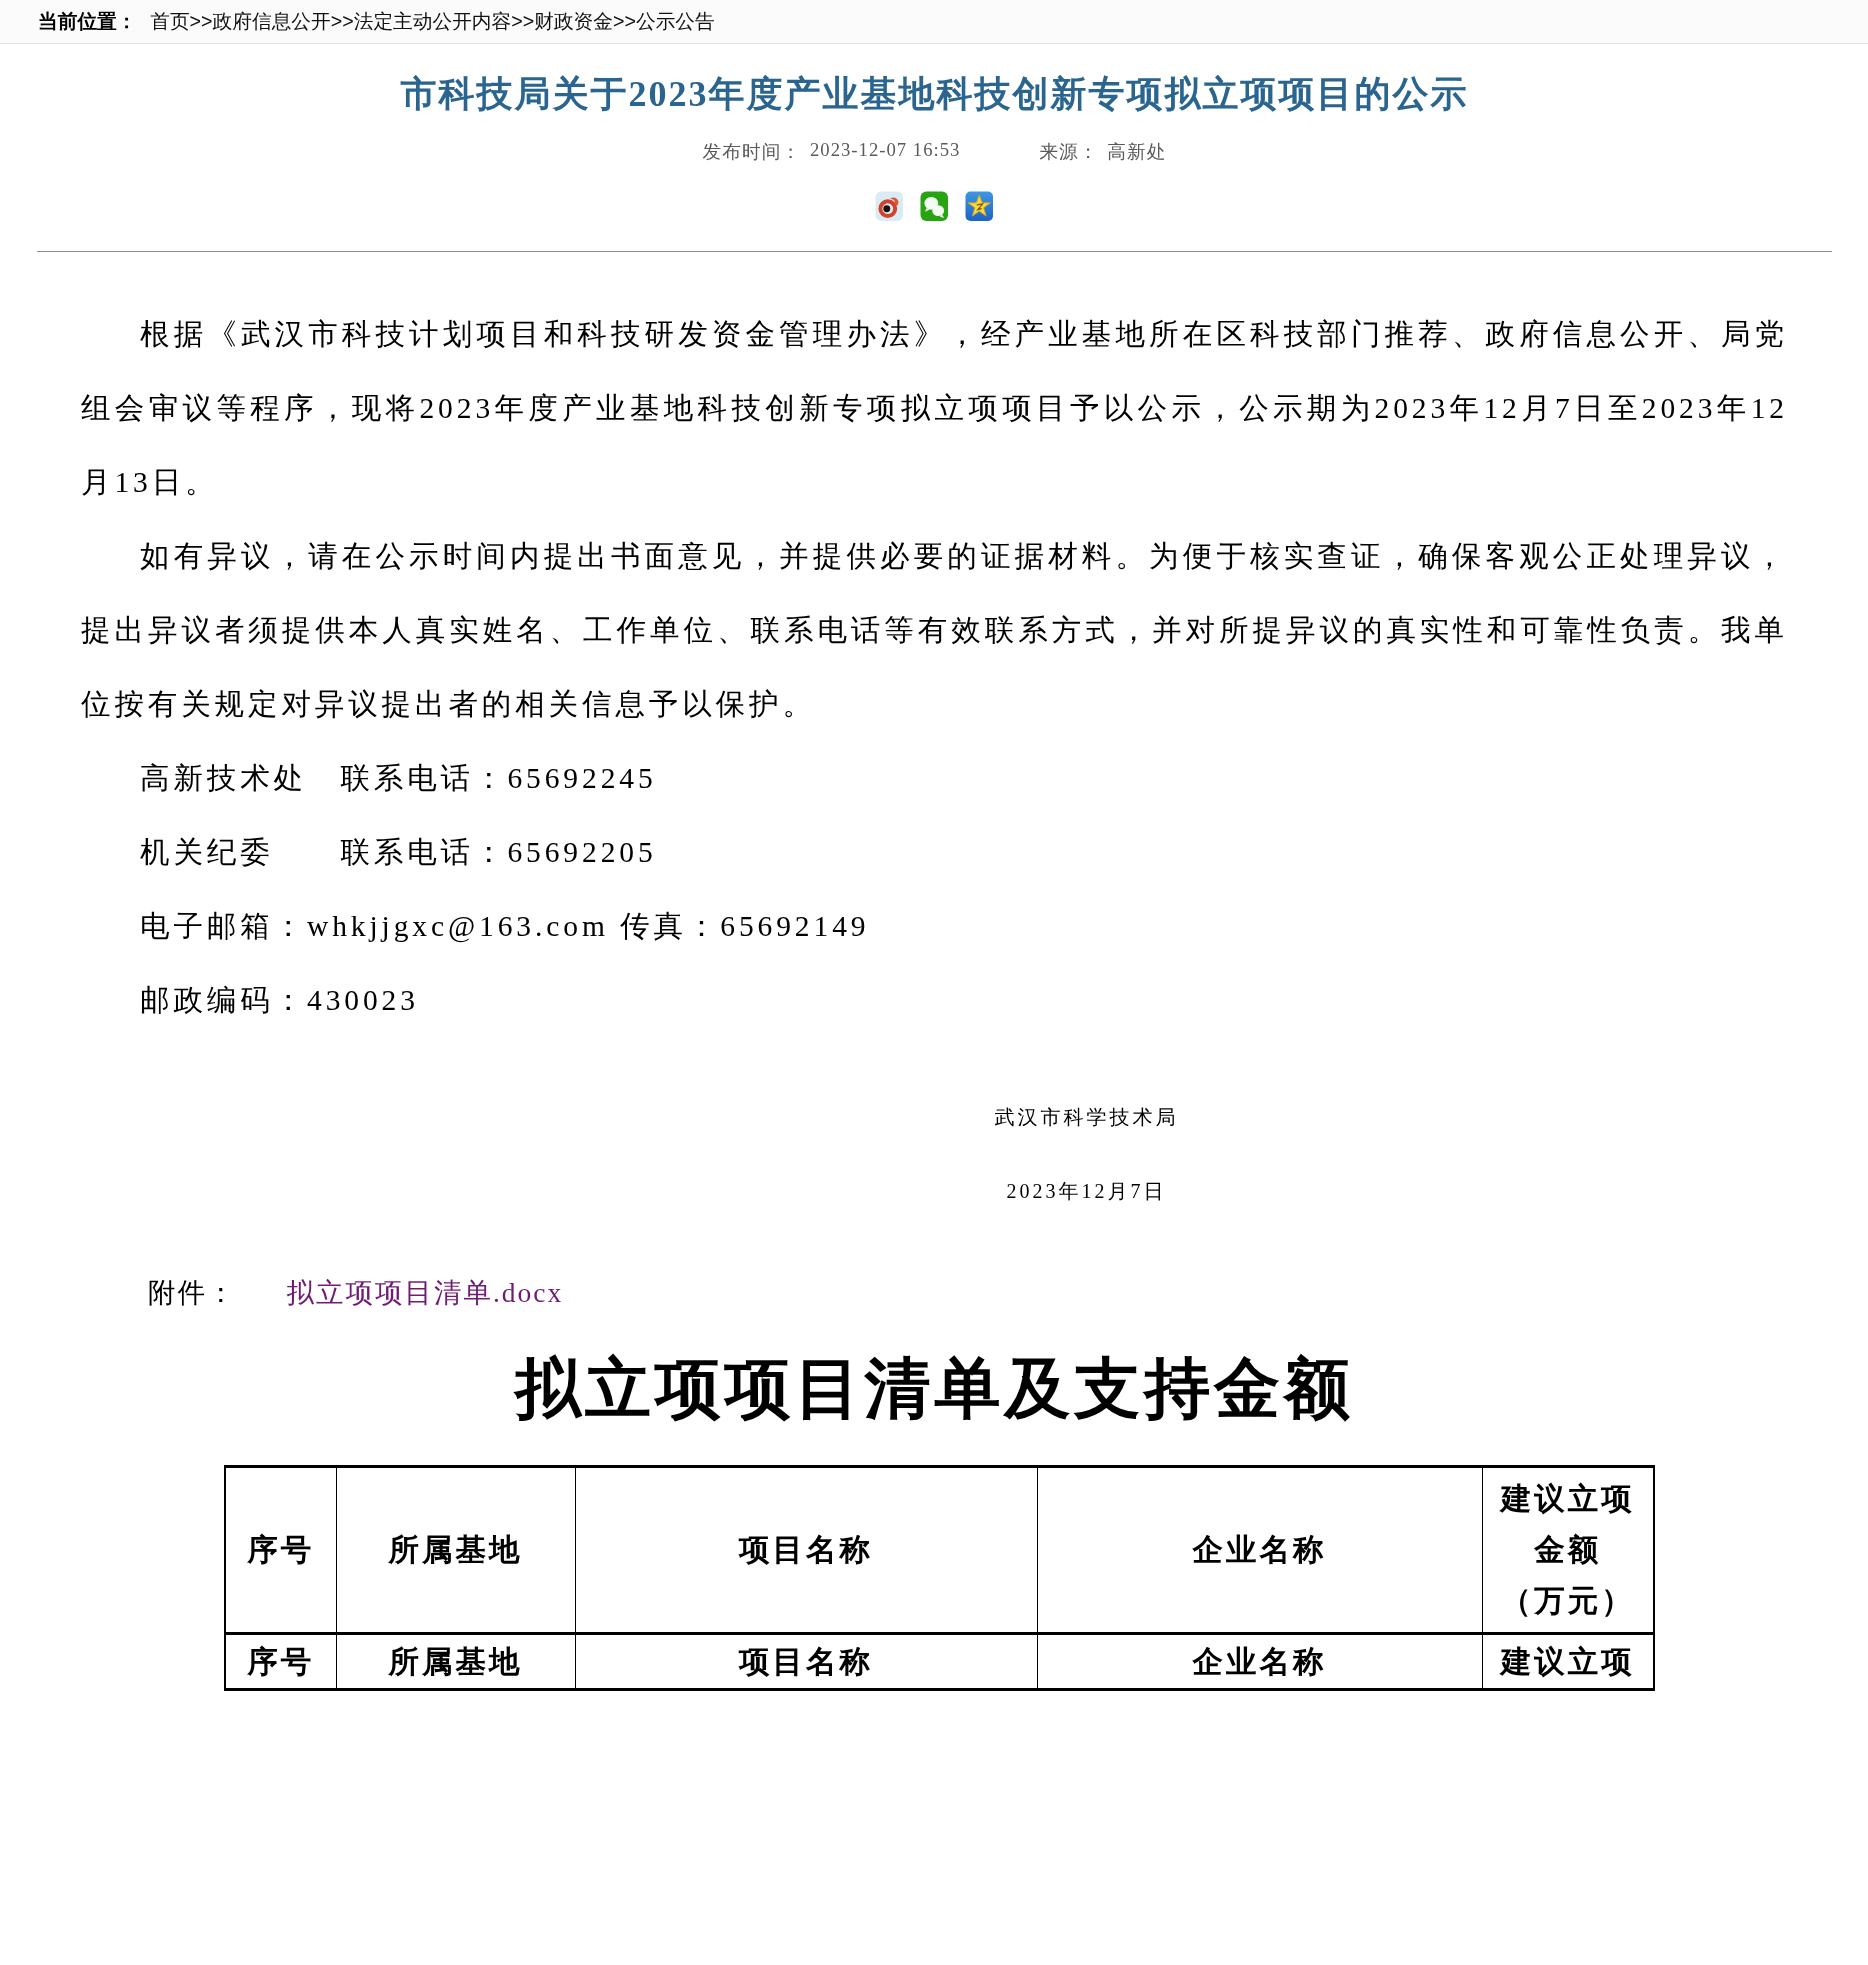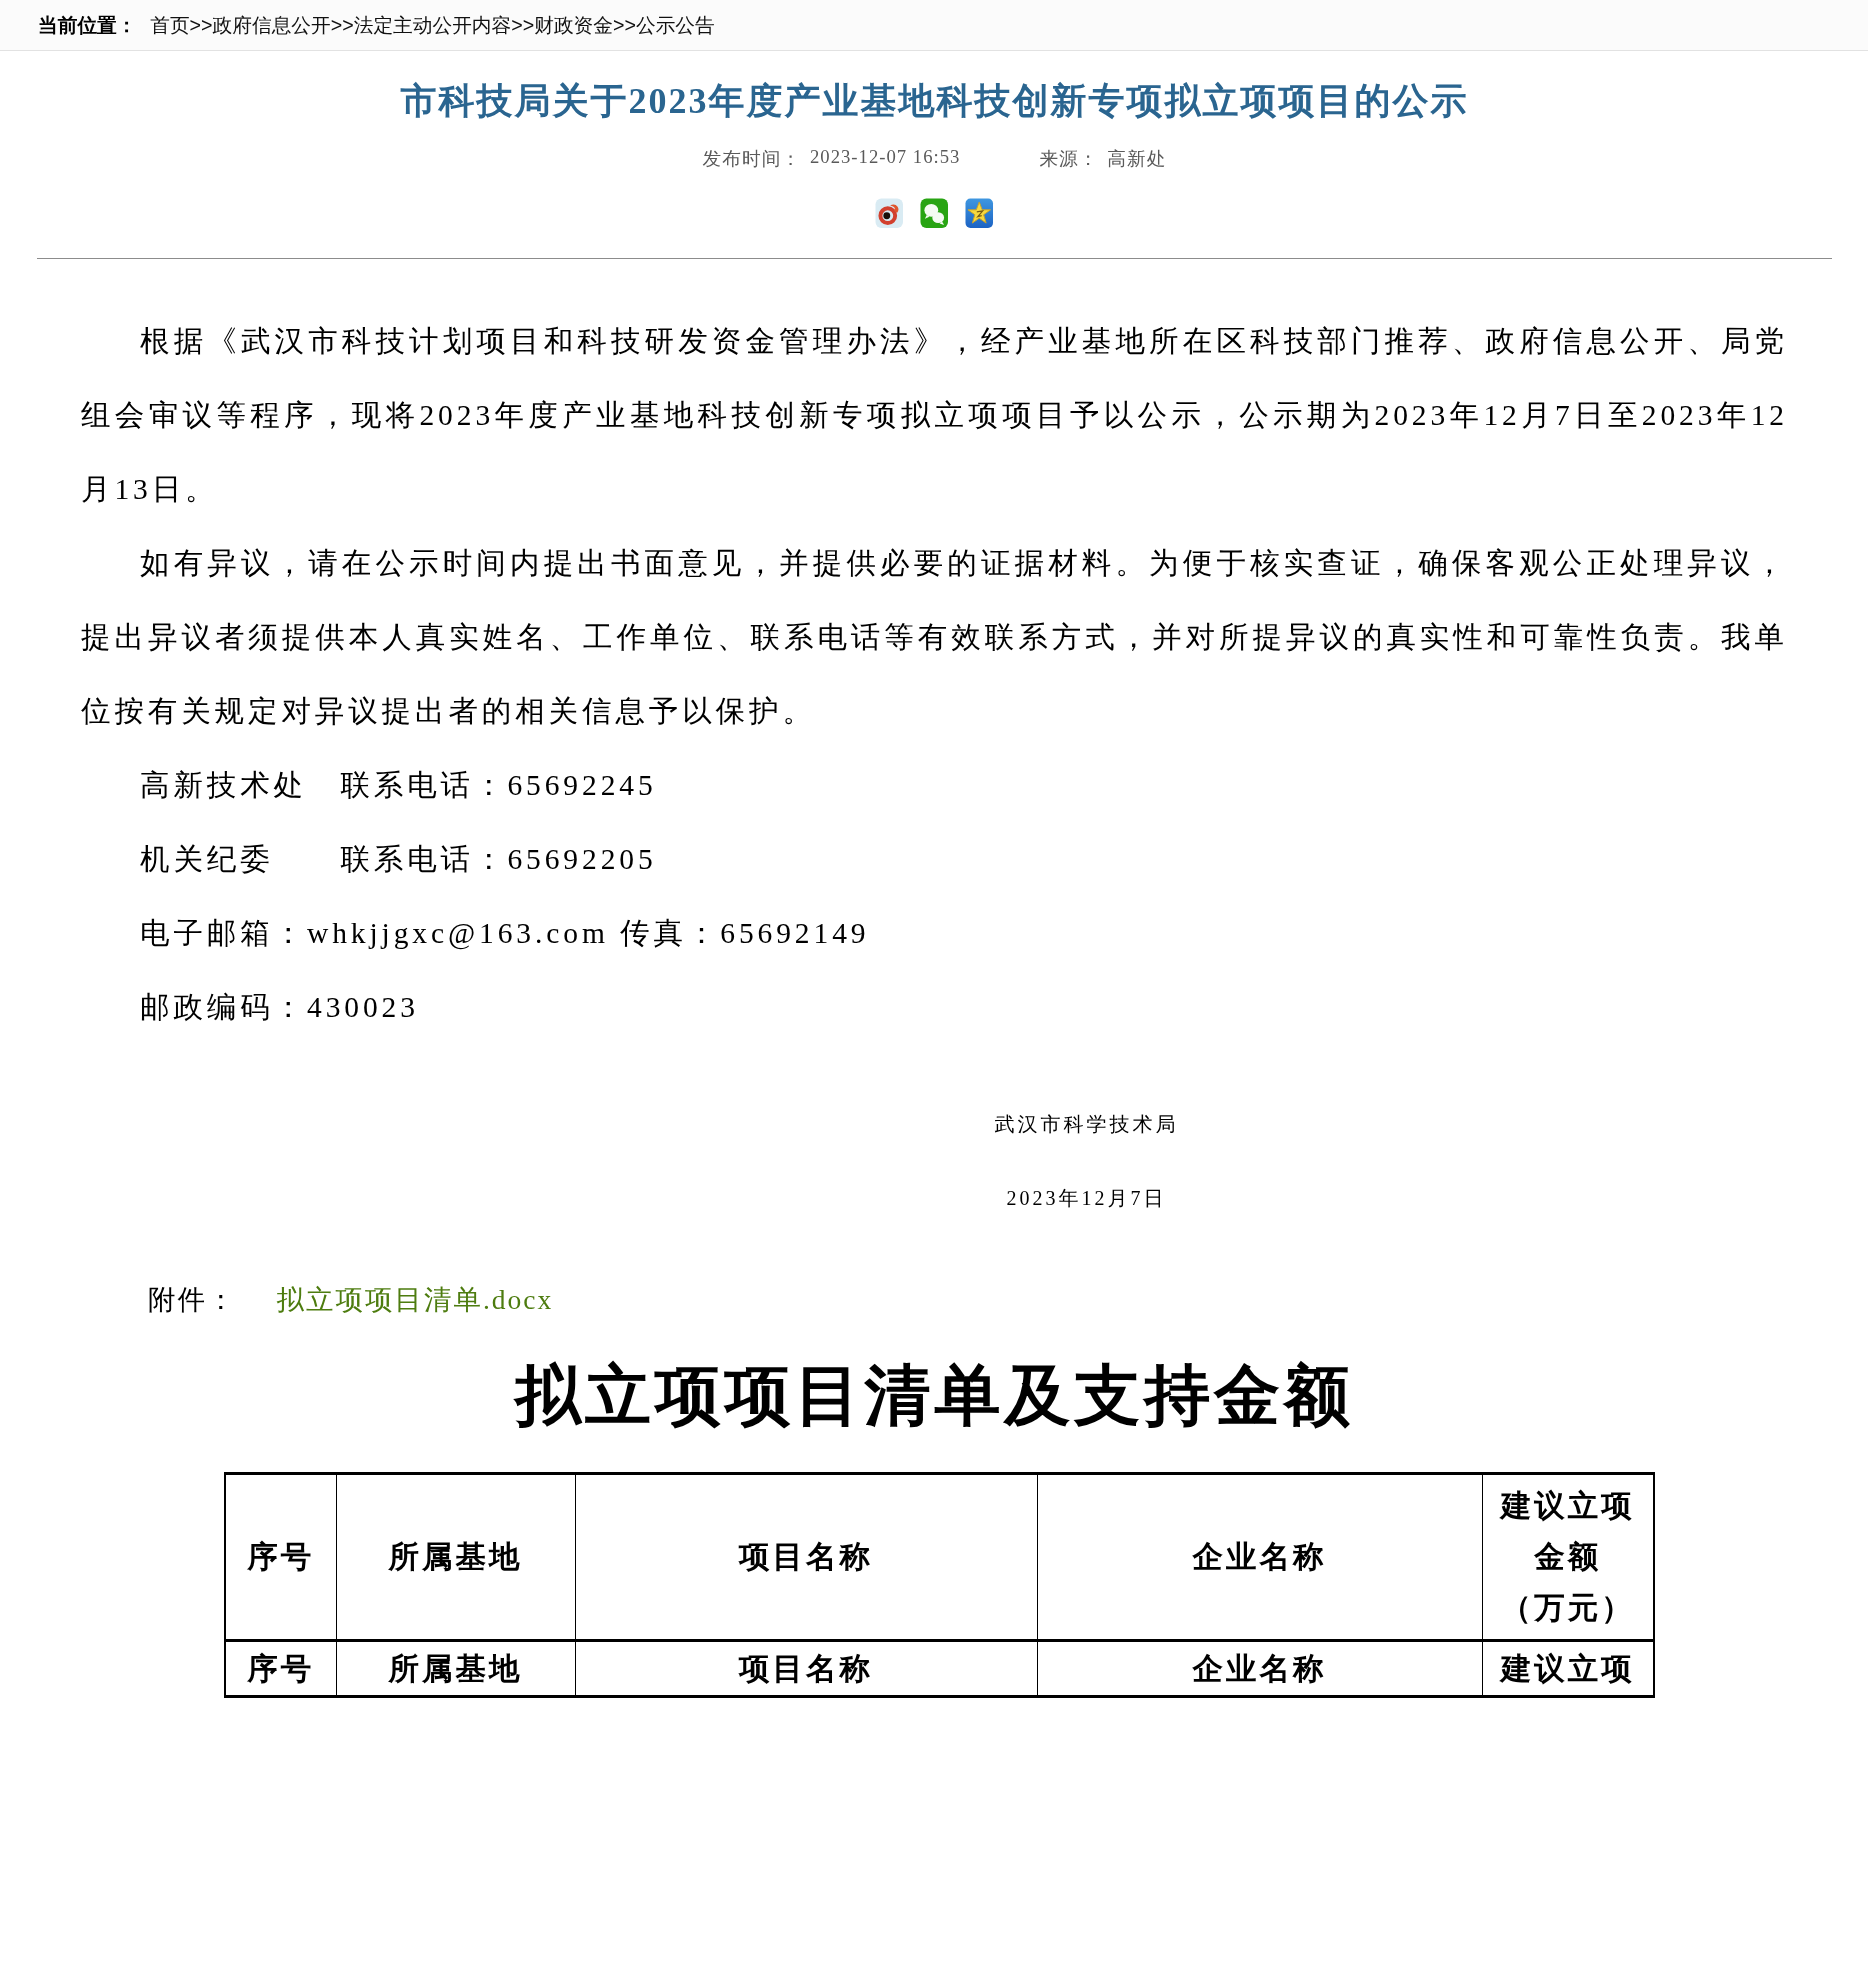--- a/index.html
+++ b/index.html
@@ -7,21 +7,21 @@
   body {
     width: 1869px; height: 1965px;
     background: #ffffff;
     font-family: "Liberation Serif", serif;
     color: #000;
     overflow: hidden;
   }
 
   
   .crumb-bar {
-    height: 51px;
+    height: 44px;
     background: #fbfbfb;
     border-bottom: 1px solid #e2e2e2;
     display: flex; align-items: center;
     padding-left: 38px;
     font-family: "Liberation Sans", sans-serif;
     font-size: 19.7px;
   }
   .crumb-label { font-weight: bold; margin-right: 13.8px; }
   .crumb-path { color: #111; }
 
@@ -79,22 +79,22 @@
   }
 
   .attachment {
     margin-top: 28.5px;
     padding-left: 148px;
     font-size: 27.5px;
     line-height: 74px;
     letter-spacing: 2px;
   }
   .attachment-link {
-    color: #4d7c0f;
-    margin-left: 31px;
+    color: #701a75;
+    margin-left: 41px;
     text-decoration: none;
     cursor: pointer;
   }
 
   
   .list-heading {
     margin-top: 13.8px;
     text-align: center;
     font-family: "Liberation Sans", sans-serif;
     font-size: 66px;

